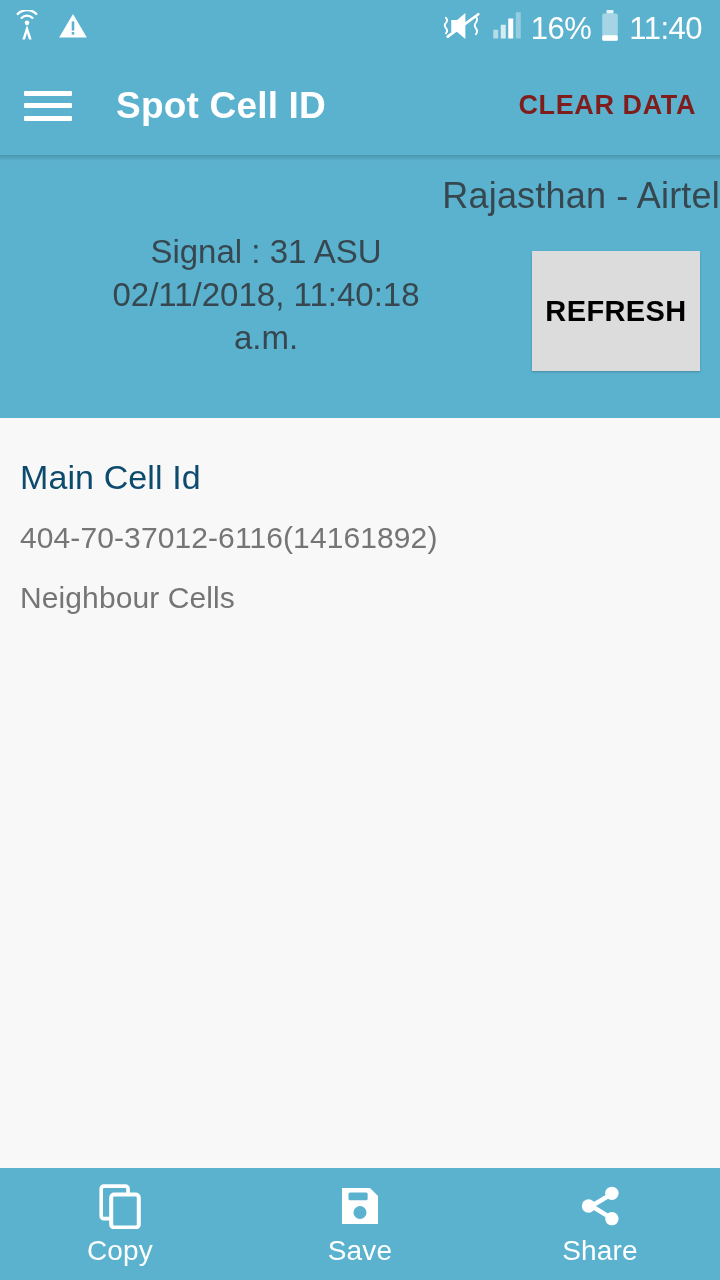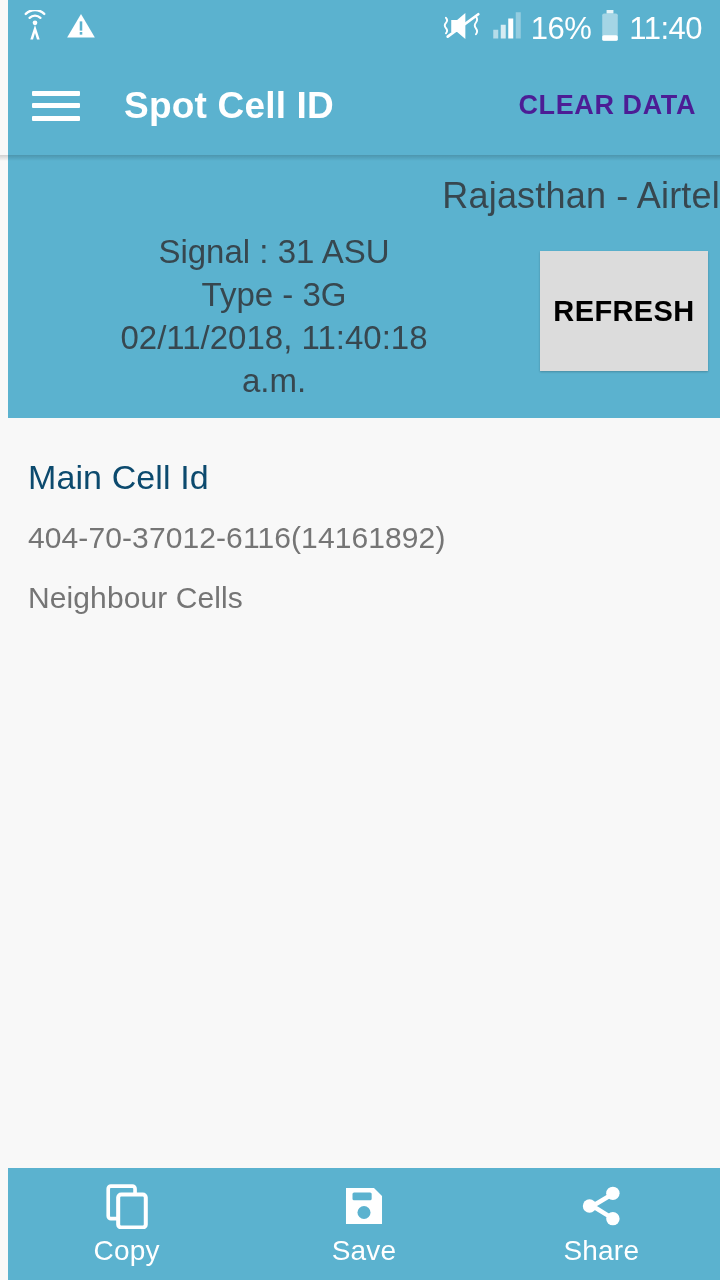--- a/index.html
+++ b/index.html
@@ -5,21 +5,20 @@
   * { margin:0; padding:0; box-sizing:border-box; }
   html, body {
     width:720px; height:1280px;
     font-family:"Liberation Sans", sans-serif;
     background:#f8f8f8; overflow:hidden;
   }
   #phone {
     position:relative; width:720px; height:1280px;
     display:flex; flex-direction:column;
     background:#f8f8f8;
-    padding-left:8px;
   }
 
   
   .statusbar {
     height:56px; flex:0 0 56px;
     background:#5bb2cf;
     display:flex; align-items:center;
     padding:0 18px 0 12px;
     color:#ffffff;
   }
@@ -44,21 +43,21 @@
     width:48px; height:38px; margin-right:44px;
     display:flex; flex-direction:column; justify-content:space-between;
     padding:4px 0; cursor:pointer;
   }
   .hamburger i { display:block; height:5px; background:#ffffff; border-radius:1px; }
   .app-title {
     font-size:37px; color:#ffffff; font-weight:bold;
     letter-spacing:0.2px; white-space:nowrap;
   }
   .clear-data {
-    margin-left:auto; font-size:27px; color:#4c1d95;
+    margin-left:auto; font-size:27px; color:#7f1d1d;
     font-weight:bold; letter-spacing:0.6px; cursor:pointer;
     white-space:nowrap;
   }
   .appbar-shadow {
     position:absolute; left:0; right:0; top:155px; height:6px;
     background:linear-gradient(to bottom, rgba(0,0,0,0.16), rgba(0,0,0,0));
     z-index:3; pointer-events:none;
   }
 
   
@@ -177,21 +176,20 @@
     <div class="app-title">Spot Cell ID</div>
     <div class="clear-data">CLEAR DATA</div>
   </div>
   <div class="appbar-shadow"></div>
 
   <div class="infopanel">
     <div class="carrier">Rajasthan - Airtel</div>
     <div class="info-row">
       <div class="info-left">
         <div>Signal : 31 ASU</div>
-        <div>Type - 3G</div>
         <div>02/11/2018, 11:40:18</div>
         <div>a.m.</div>
       </div>
       <button class="refresh-btn">REFRESH</button>
     </div>
   </div>
 
   <div class="content">
     <div class="section-title">Main Cell Id</div>
     <div class="cell-id">404-70-37012-6116(14161892)</div>

